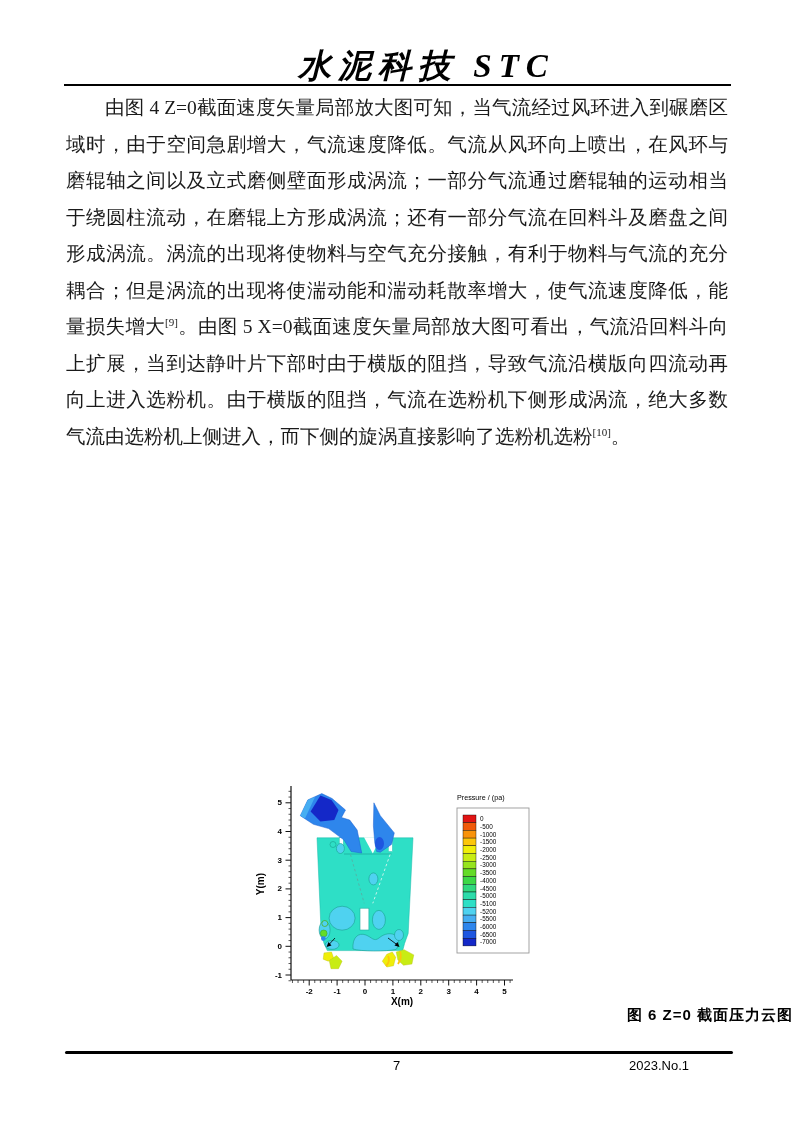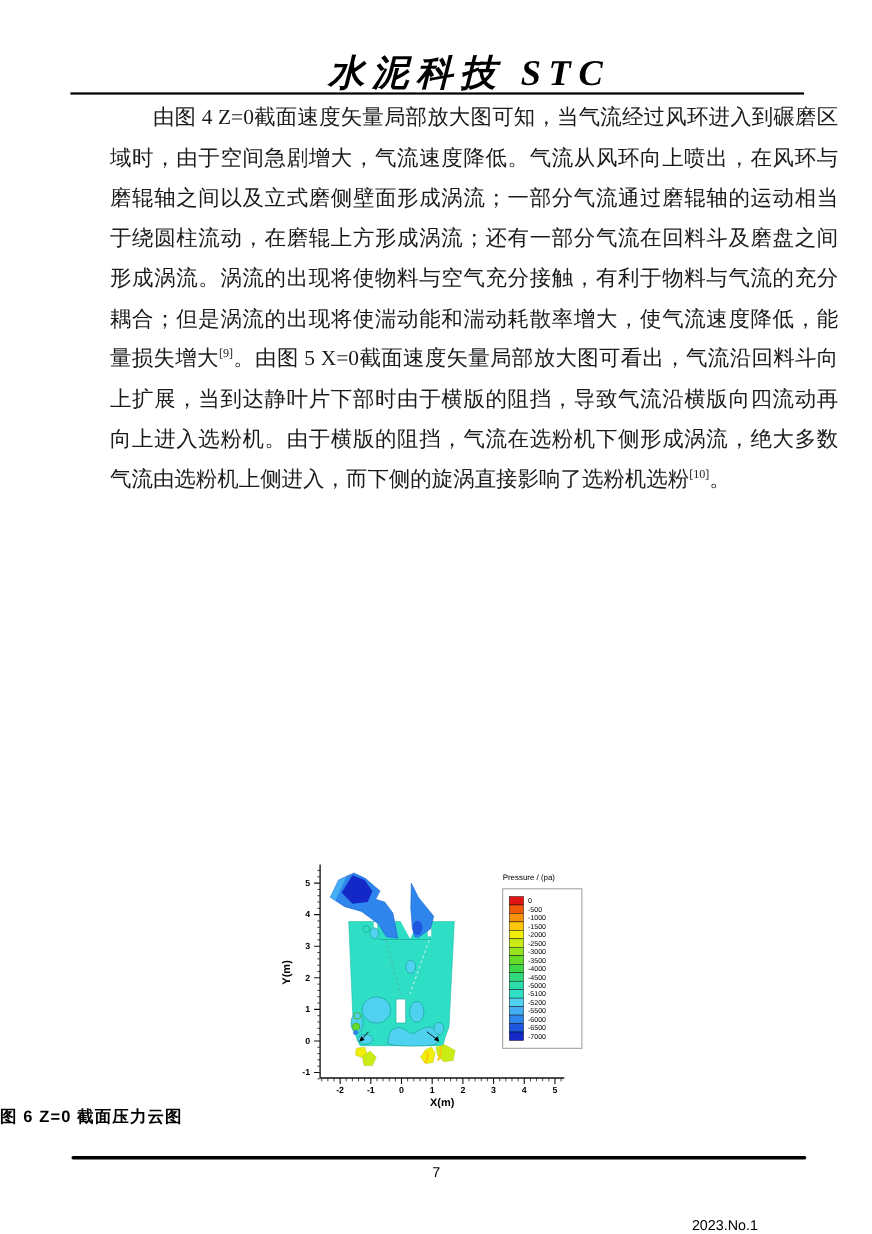--- a/index.html
+++ b/index.html
@@ -8,39 +8,39 @@
     margin:0 auto;overflow:hidden;
     font-family:"Liberation Serif","DejaVu Serif",serif;color:#111;
   }
   .journal-header{
     position:absolute;top:44px;left:0;width:100%;text-align:center;
     font-size:33px;font-weight:bold;font-style:italic;letter-spacing:7px;color:#000;padding-left:30px;
   }
   .header-rule{position:absolute;top:84px;left:64px;width:667px;height:2px;background:#000;}
   .body-text{
     position:absolute;top:90px;left:66px;width:662px;
-    font-size:19.5px;line-height:36.5px;text-align:justify;color:#1a1a1a;margin-left:34px;
+    font-size:19.5px;line-height:36.5px;text-align:justify;color:#1a1a1a;
   }
   .body-text p{margin:0;text-indent:2em;}
   .body-text p.heading{text-indent:0;}
   .body-text sup{font-size:11px;line-height:0;}
   .figure-wrap{position:absolute;top:780px;left:252px;width:294px;height:228px;}
   .fig-caption{
-    position:absolute;top:1006px;left:0;width:100%;text-align:left;
+    position:absolute;top:1006px;left:0;width:100%;text-align:right;
     font-family:"Liberation Sans","DejaVu Sans",sans-serif;
     font-weight:bold;font-size:15px;letter-spacing:1px;color:#000;
   }
   .footer-rule{position:absolute;top:1051px;left:65px;width:668px;height:3px;background:#000;border-radius:2px;}
   .footer-page{
     position:absolute;top:1058px;left:0;width:100%;text-align:center;
     font-family:"Liberation Sans","DejaVu Sans",sans-serif;font-size:13px;color:#000;
   }
   .footer-issue{
     position:absolute;top:1058px;right:104px;
-    font-family:"Liberation Sans","DejaVu Sans",sans-serif;font-size:13px;color:#000;margin-top:48px;
+    font-family:"Liberation Sans","DejaVu Sans",sans-serif;font-size:13px;color:#000;
   }
   svg text{font-family:"Liberation Sans","DejaVu Sans",sans-serif;}
 </style>
 </head>
 <body>
 
 <div class="page">
 
   <div class="journal-header">水泥科技 STC</div>
   <div class="header-rule"></div>

